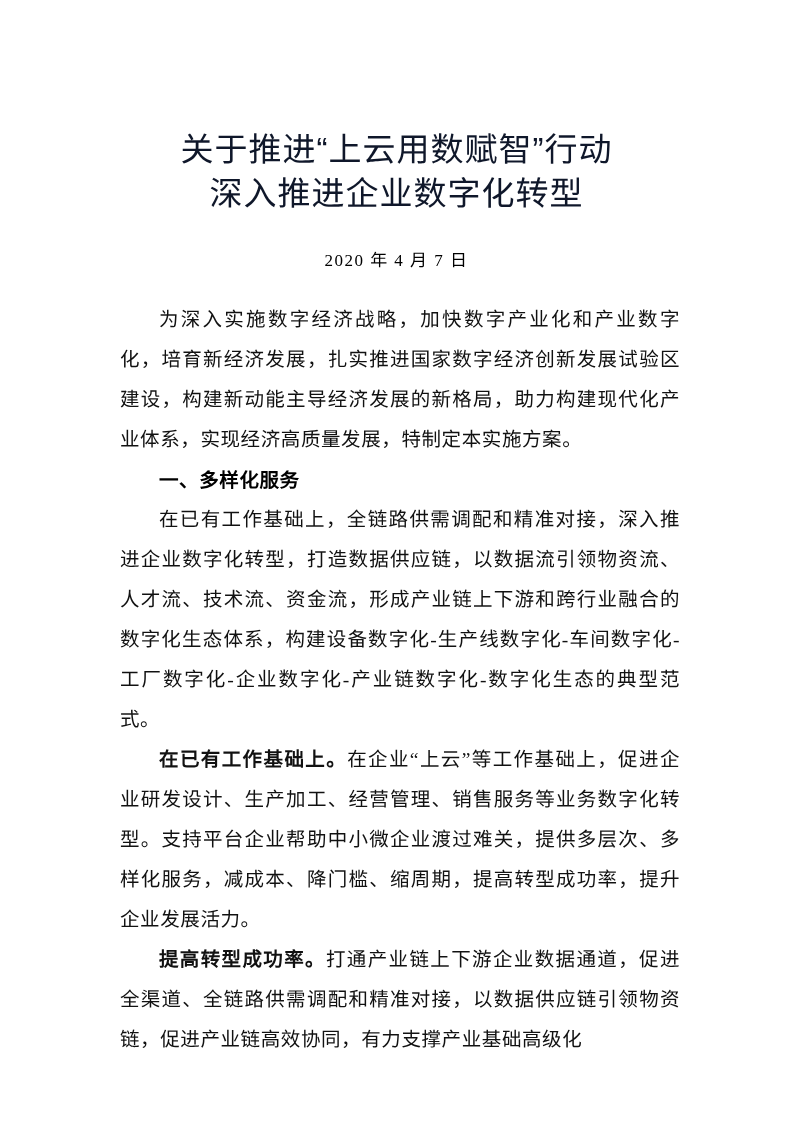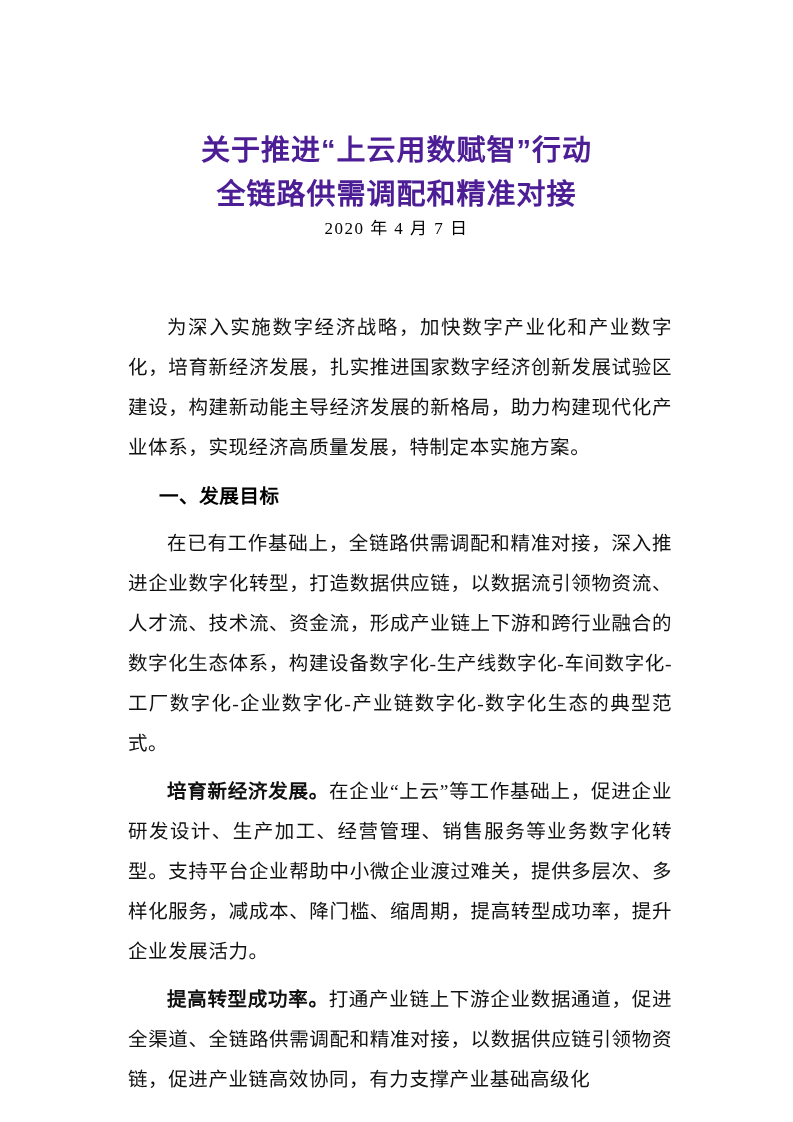--- a/index.html
+++ b/index.html
@@ -26,30 +26,30 @@
   .title-block {
     position: absolute;
     left: 0;
     right: 0;
     top: 128px;
     text-align: center;
   }
 
   .doc-title-line {
     font-family: "Liberation Sans", "DejaVu Sans", sans-serif;
-    font-weight: bold;
-    font-size: 29px;
+    font-weight: normal;
+    font-size: 33px;
     line-height: 44px;
     letter-spacing: 1px;
-    color: #4c1d95;
+    color: #0f172a;
     white-space: nowrap;
   }
 
   .doc-date {
-    margin-top: 0;
+    margin-top: 32px;
     font-family: "Liberation Serif", "DejaVu Serif", serif;
     font-size: 17px;
     line-height: 26px;
     letter-spacing: 1.5px;
     color: #000000;
   }
 
   
   .body-block {
     position: absolute;
@@ -58,21 +58,21 @@
     width: 560px;
   }
 
   .para {
     font-family: "Liberation Serif", "DejaVu Serif", serif;
     font-size: 19.5px;
     line-height: 40px;
     text-align: justify;
     text-justify: inter-ideograph;
     text-indent: 2em;
-    margin: 8px;
+    margin: 0;
     letter-spacing: 0.6px;
     color: #111111;
   }
 
   .section-heading {
     font-family: "Liberation Sans", "DejaVu Sans", sans-serif;
     font-weight: bold;
     font-size: 19.5px;
     line-height: 40px;
     text-indent: 2em;
@@ -86,31 +86,31 @@
     letter-spacing: 0.6px;
   }
 </style>
 </head>
 <body>
 
 <div class="page">
 
   <div class="title-block">
     <div class="doc-title-line">关于推进“上云用数赋智”行动</div>
-    <div class="doc-title-line">全链路供需调配和精准对接</div>
+    <div class="doc-title-line">深入推进企业数字化转型</div>
     <div class="doc-date">2020 年 4 月 7 日</div>
   </div>
 
   <div class="body-block">
 
     <p class="para">为深入实施数字经济战略，加快数字产业化和产业数字化，培育新经济发展，扎实推进国家数字经济创新发展试验区建设，构建新动能主导经济发展的新格局，助力构建现代化产业体系，实现经济高质量发展，特制定本实施方案。</p>
 
-    <p class="section-heading">一、发展目标</p>
+    <p class="section-heading">一、多样化服务</p>
 
     <p class="para">在已有工作基础上，全链路供需调配和精准对接，深入推进企业数字化转型，打造数据供应链，以数据流引领物资流、人才流、技术流、资金流，形成产业链上下游和跨行业融合的数字化生态体系，构建设备数字化-生产线数字化-车间数字化-工厂数字化-企业数字化-产业链数字化-数字化生态的典型范式。</p>
 
-    <p class="para"><span class="lead">培育新经济发展。</span><span>在企业“上云”等工作基础上，促进企业研发设计、生产加工、经营管理、销售服务等业务数字化转型。支持平台企业帮助中小微企业渡过难关，提供多层次、多样化服务，减成本、降门槛、缩周期，提高转型成功率，提升企业发展活力。</span></p>
+    <p class="para"><span class="lead">在已有工作基础上。</span><span>在企业“上云”等工作基础上，促进企业研发设计、生产加工、经营管理、销售服务等业务数字化转型。支持平台企业帮助中小微企业渡过难关，提供多层次、多样化服务，减成本、降门槛、缩周期，提高转型成功率，提升企业发展活力。</span></p>
 
     <p class="para"><span class="lead">提高转型成功率。</span><span>打通产业链上下游企业数据通道，促进全渠道、全链路供需调配和精准对接，以数据供应链引领物资链，促进产业链高效协同，有力支撑产业基础高级化</span></p>
 
   </div>
 
 </div>
 
 </body></html>

